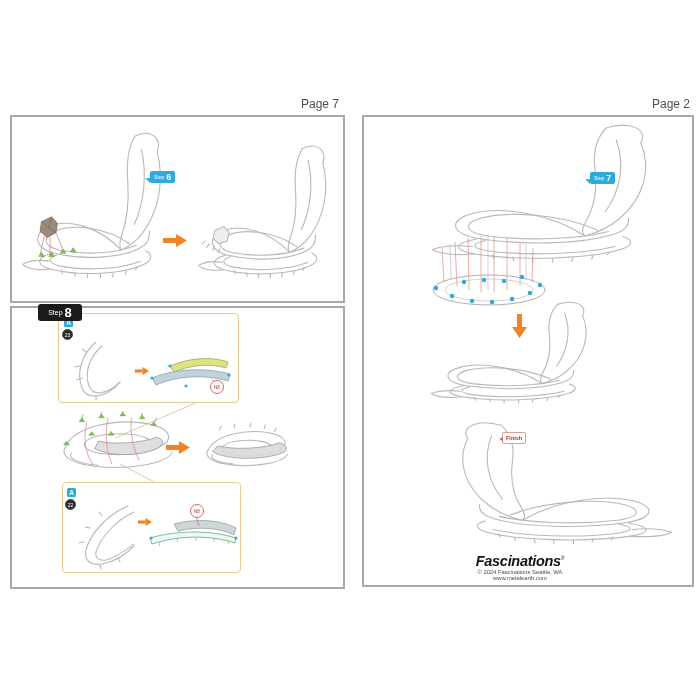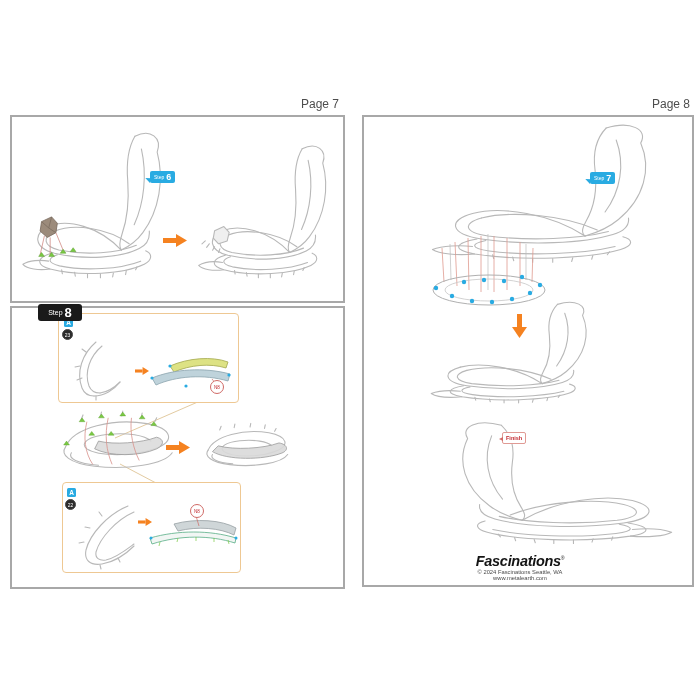--- a/index.html
+++ b/index.html
@@ -182,21 +182,21 @@
     <path fill="#f2f6f4" stroke="#57ad85" stroke-width="0.8" d="M2,22 C30,14 62,14 88,22 L87,27 C62,19 32,19 4,28 Z"></path>
     <path stroke="#7ac943" stroke-width="0.7" fill="none" d="M12,26 l-1,4 M30,22 l-1,4 M48,21 l0,4 M66,22 l0,4 M80,24 l1,4"></path>
     <path stroke="#cc6b66" stroke-width="0.7" fill="none" d="M48,0 L51,10"></path>
     <g fill="#29abe2">
       <circle cx="3" cy="22" r="1.5"></circle>
         <circle cx="88" cy="22" r="1.5"></circle>
     </g>
   </svg>
   <div class="abs marker-circle" style="left:190px;top:504px;">N8</div>
 
-  <div class="abs page-label" style="left:646px;top:97px;width:44px;">Page 8</div>
+  <div class="abs page-label" style="left:646px;top:97px;width:44px;">Page 2</div>
 
   <div class="abs panel" style="left:362px;top:115px;width:328px;height:468px;"></div>
 
   <svg class="abs" style="left:428px;top:122px;z-index:2" width="245" height="150" viewBox="0 0 220 200" preserveAspectRatio="none">
     <use href="#cobra-art"></use>
   </svg>
 
   <svg class="abs" style="left:428px;top:230px;z-index:2" width="122" height="78" viewBox="0 0 122 78">
     <g stroke="#e09a8f" stroke-width="0.8">
       <path d="M14,18 L16,52 M27,12 L29,56 M40,8 L41,60 M53,6 L53,62 M66,6 L66,62 M79,8 L79,60 M92,12 L92,56 M105,18 L104,52"></path>

